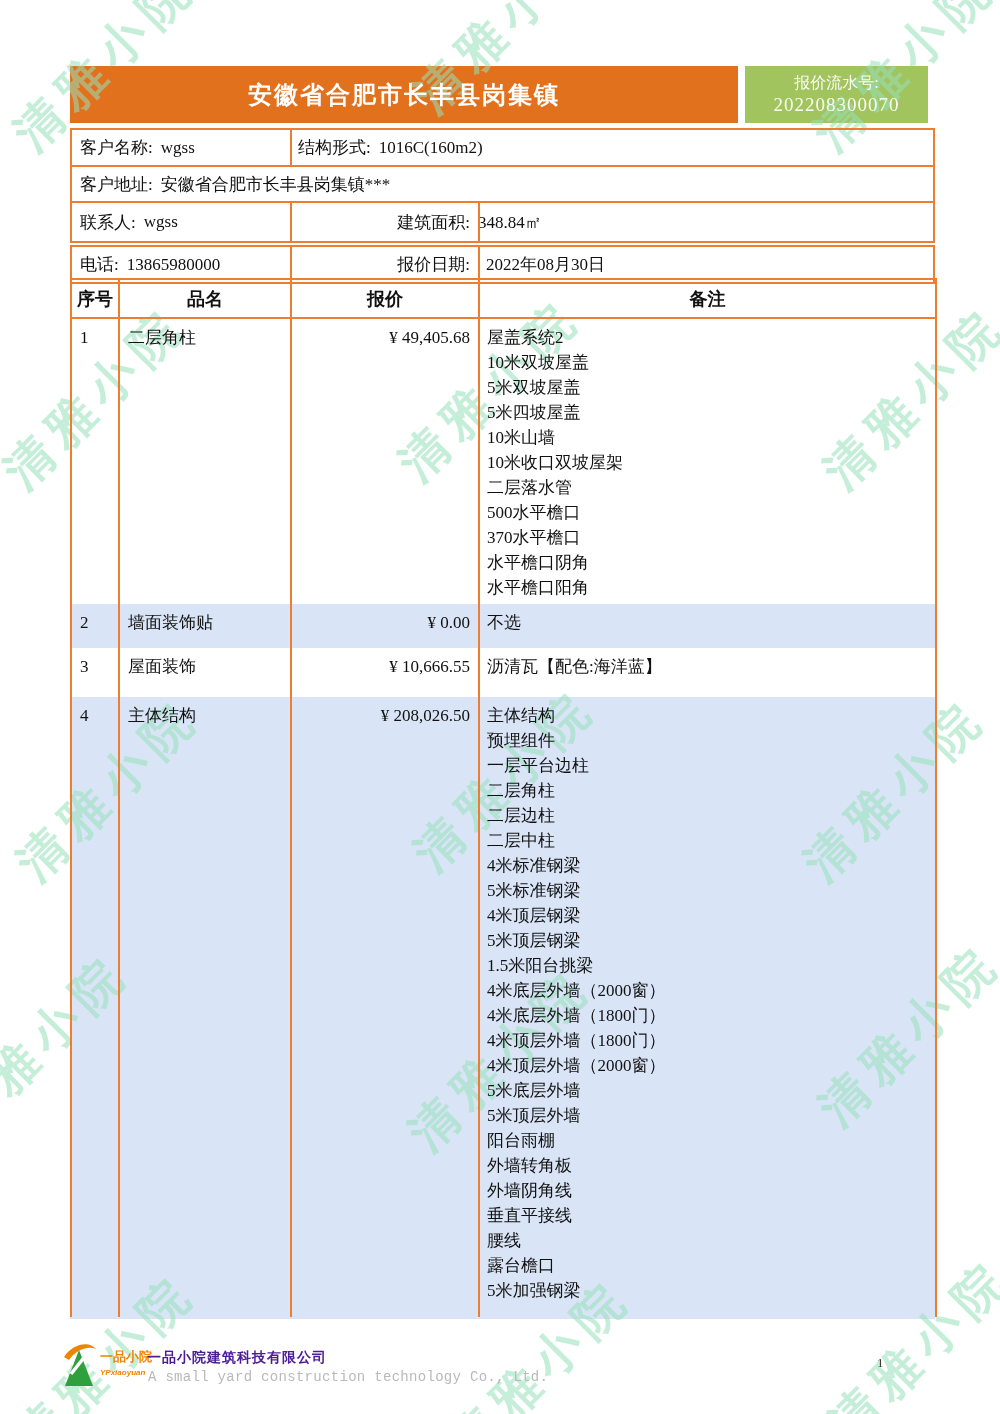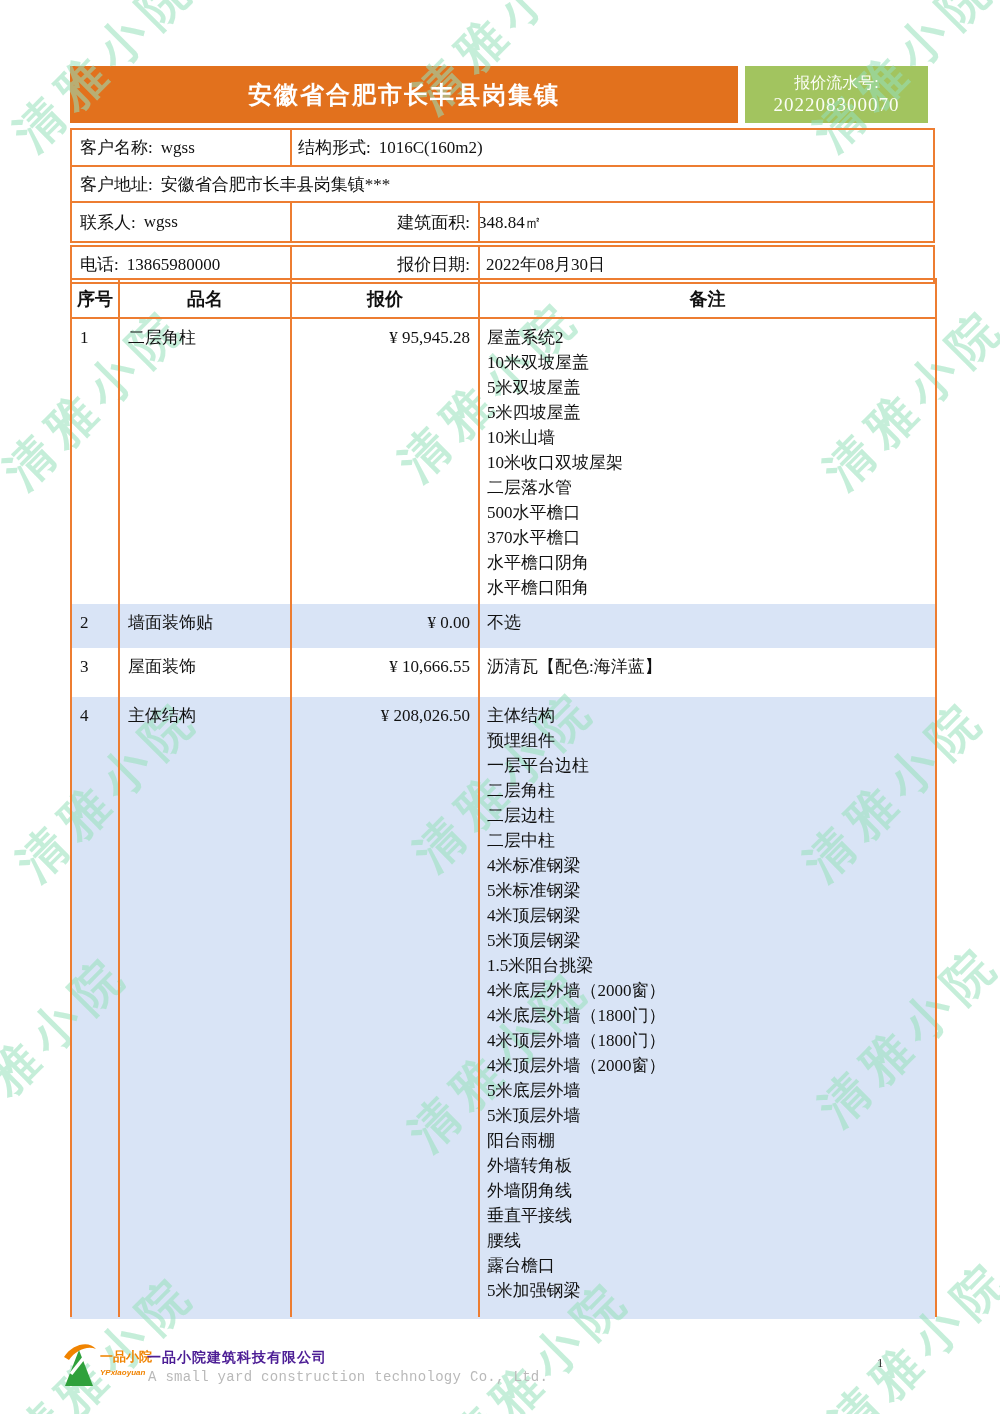--- a/index.html
+++ b/index.html
@@ -198,21 +198,21 @@
           <th>序号</th>
           <th>品名</th>
           <th>报价</th>
           <th>备注</th>
         </tr>
       </thead>
       <tbody>
         <tr style="height:286px">
           <td class="c-no">1</td>
           <td class="c-name">二层角柱</td>
-          <td class="c-price">¥ 95,945.28</td>
+          <td class="c-price">¥ 49,405.68</td>
           <td class="c-remarks">屋盖系统2
 10米双坡屋盖
 5米双坡屋盖
 5米四坡屋盖
 10米山墙
 10米收口双坡屋架
 二层落水管
 500水平檐口
 370水平檐口
 水平檐口阴角

